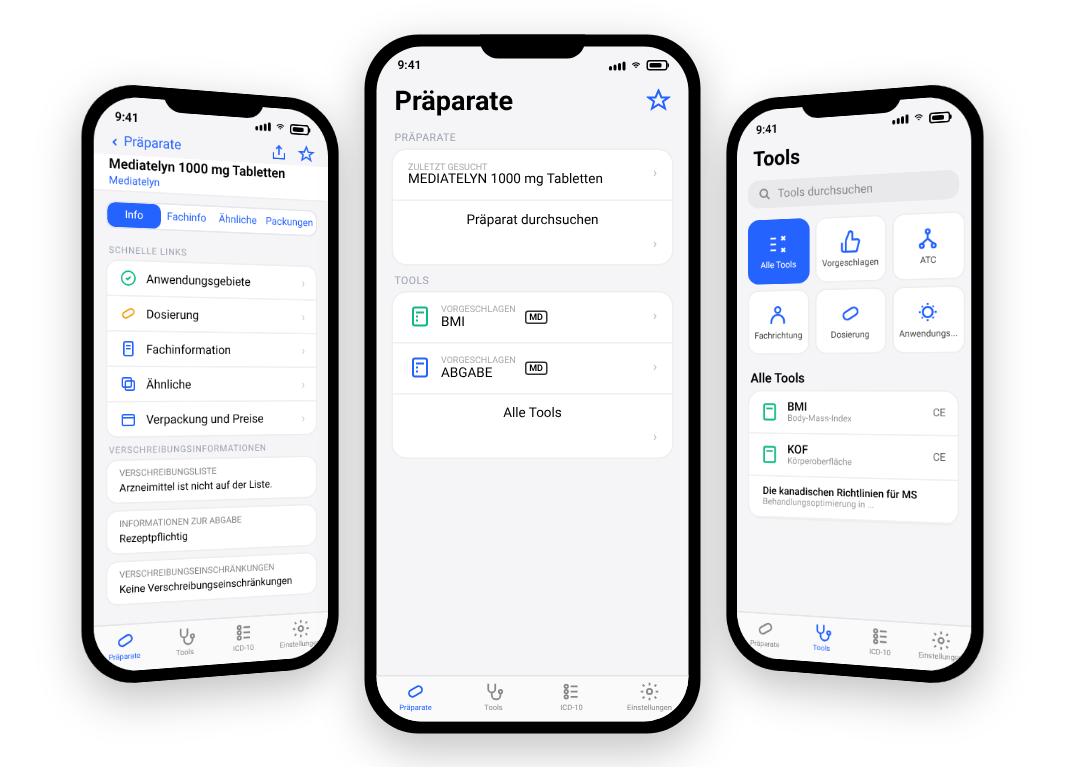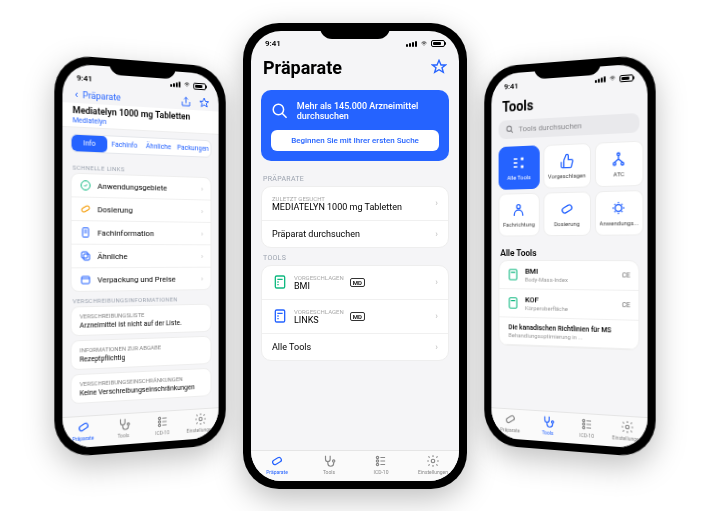--- a/index.html
+++ b/index.html
@@ -102,21 +102,21 @@
 
   
   .page-title { font-size:18px; font-weight:700; padding: 4px 12px; display:flex; justify-content:space-between; align-items:center;}
   .searchbar { margin:4px 10px; background:#e9e9ec; border-radius:8px; padding:5px 8px; font-size:9px; color:#8a8a8e; display:flex; align-items:center; gap:5px;}
   .promo { margin:8px 10px; background:#2563ff; border-radius:10px; padding:10px; color:#fff;}
   .promo-top { display:flex; gap:8px; align-items:center; font-size:9px; font-weight:500;}
   .promo-btn { background:#fff; color:#2563ff; border-radius:6px; text-align:center; font-size:8px; padding:6px; margin-top:8px; font-weight:500;}
   .sec-label2 { font-size:7px; color:#9ca3af; padding: 6px 12px 3px; letter-spacing:0.3px;}
   .card-list { background:#fff; margin:0 10px; border-radius:10px; overflow:hidden; border:1px solid #eee;}
   .card-row { display:flex; align-items:center; gap:6px; padding:8px 10px; border-bottom:1px solid #f0f0f0; font-size:9px;}
-  .card-row:last-child{border:none;}
+  .card-row:last-child{border:none;flex-direction:column;}
   .suggest { font-size:6px; color:#aaa;}
   .md-badge { font-size:6px; border:1px solid #333; padding:0 2px; border-radius:2px; font-weight:600;}
   .row-sub { display:flex; flex-direction:column; }
   .chev2 { margin-left:auto; color:#c0c0c0;}
 
   
   .grid { display:grid; grid-template-columns:repeat(3,1fr); gap:4px; margin:6px 8px;}
   .tile { background:#fff; border:1px solid #eee; border-radius:8px; padding:8px 4px; display:flex; flex-direction:column; align-items:center; gap:3px; font-size:6px; color:#444;}
   .tile.active { background:#2563ff; color:#fff; border-color:#2563ff;}
   .tile svg { width:16px; height:16px;}
@@ -295,30 +295,20 @@
         <div class="batt"></div>
       </div>
     </div>
     <div class="content">
       <div class="page-title">
         <span>Präparate</span>
         <svg width="16" height="16" viewBox="0 0 24 24" fill="none" stroke="#2563ff" stroke-width="2">
             <path d="M12 2l3 7h7l-5.5 4 2 7L12 16l-6.5 4 2-7L2 9h7z"></path>
           </svg>
       </div>
-      <div class="promo">
-        <div class="promo-top">
-          <svg width="22" height="22" viewBox="0 0 24 24" fill="none" stroke="#fff" stroke-width="2">
-              <circle cx="10" cy="10" r="7"></circle>
-              <path d="M21 21l-6-6"></path>
-            </svg>
-          <span>Mehr als 145.000 Arzneimittel durchsuchen</span>
-        </div>
-        <div class="promo-btn">Beginnen Sie mit Ihrer ersten Suche</div>
-      </div>
       <div class="sec-label2">PRÄPARATE</div>
       <div class="card-list">
         <div class="card-row">
           <div class="row-sub">
             <span class="suggest">ZULETZT GESUCHT</span>
             <span>MEDIATELYN 1000 mg Tabletten</span>
           </div>
           <span class="chev2">›</span>
         </div>
         <div class="card-row">
@@ -340,21 +330,21 @@
           <span class="md-badge">MD</span>
           <span class="chev2">›</span>
         </div>
         <div class="card-row">
           <svg width="16" height="16" viewBox="0 0 24 24" fill="none" stroke="#2563ff" stroke-width="2">
               <rect x="5" y="3" width="14" height="18" rx="2"></rect>
               <path d="M8 8h8M8 12h2M8 16h2"></path>
             </svg>
           <div class="row-sub">
             <span class="suggest">VORGESCHLAGEN</span>
-            <span>LINKS</span>
+            <span>ABGABE</span>
           </div>
           <span class="md-badge">MD</span>
           <span class="chev2">›</span>
         </div>
         <div class="card-row">
           <span>Alle Tools</span>
           <span class="chev2">›</span>
         </div>
       </div>
     </div>

